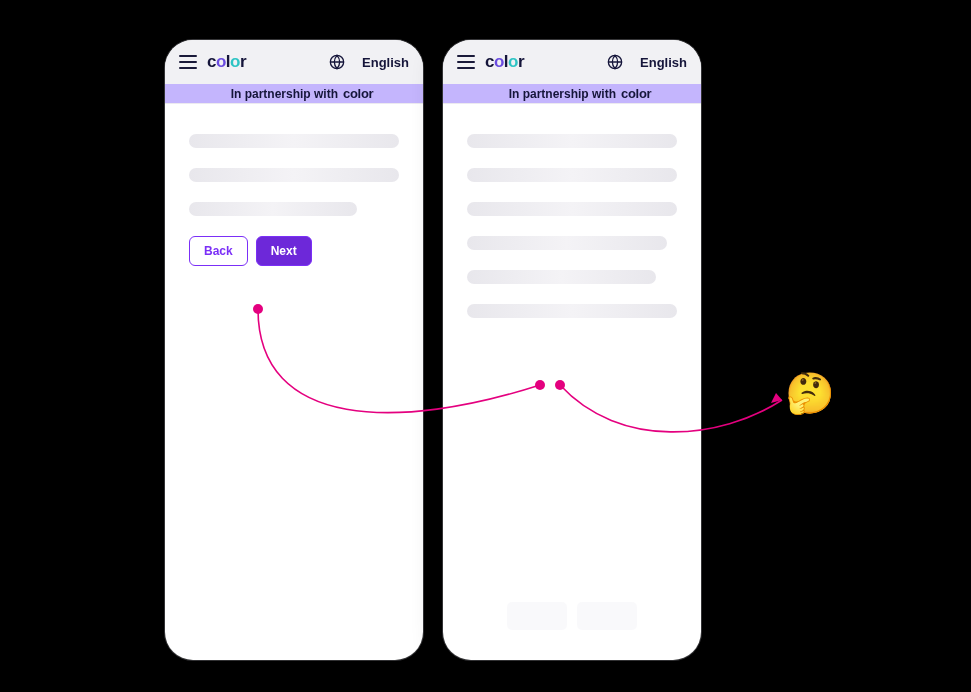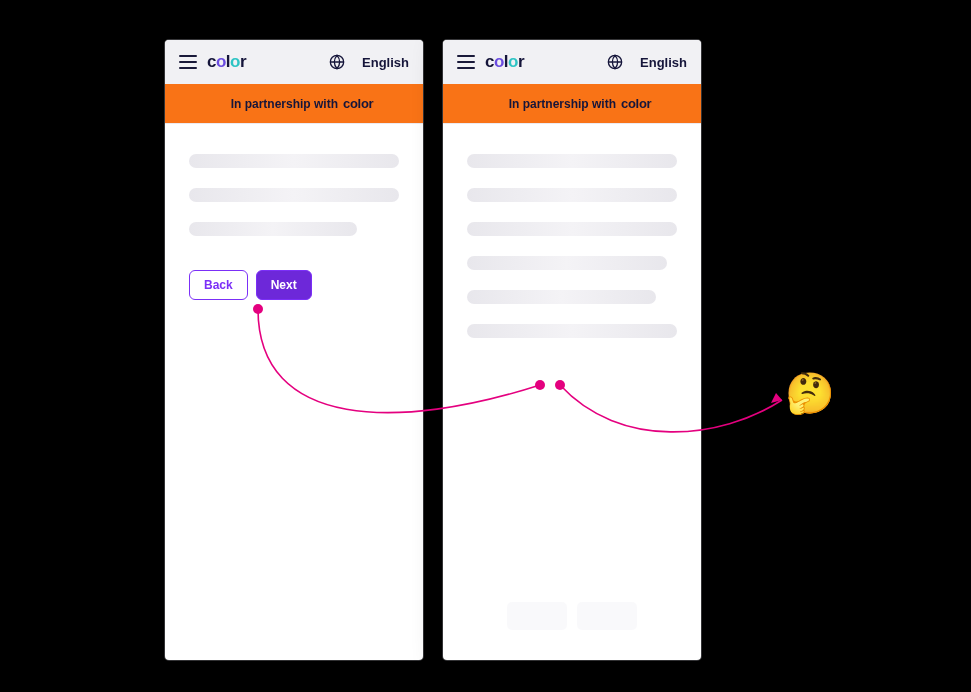--- a/index.html
+++ b/index.html
@@ -13,21 +13,21 @@
     }
     .phones-container {
       display: flex;
       gap: 20px;
       padding: 40px 0 0 165px;
     }
     .phone {
       width: 258px;
       height: 620px;
       background: #fff;
-      border-radius: 4px;
+      border-radius: 28px;
       box-shadow: 0 4px 30px rgba(0,0,0,0.3), 0 0 0 1px rgba(200,200,210,0.3);
       overflow: hidden;
       display: flex;
       flex-direction: column;
     }
     .phone-header {
       background: #f1f1f4;
       height: 44px;
       display: flex;
       align-items: center;
@@ -69,30 +69,30 @@
     .globe-icon {
       width: 16px;
       height: 16px;
     }
     .lang-label {
       font-size: 13px;
       font-weight: 700;
       color: #15153a;
     }
     .partnership-banner {
-      height: 40px;
+      height: 20px;
       display: flex;
       align-items: center;
       justify-content: center;
       gap: 5px;
       font-size: 12px;
       font-weight: 700;
       color: #15153a;
       border-bottom: 1px solid #eceaf0;
-      background: #f97316;
+      background: #c4b5fd;
       padding-left: 16px;
     }
     .partnership-banner .mini-logo {
       font-weight: 800;
       font-size: 13px;
       letter-spacing: -0.3px;
     }
     .phone-body {
       flex: 1;
       padding: 30px 24px 20px 24px;
@@ -106,21 +106,21 @@
       margin-bottom: 20px;
     }
     .sk-full { width: 100%; }
     .sk-80 { width: 80%; }
     .sk-95 { width: 95%; }
     .sk-90 { width: 90%; }
     .sk-long { width: 100%; }
     .btn-row {
       display: flex;
       gap: 8px;
-      margin-top: 14px;
+      margin-top: 0;
     }
     .btn {
       font-size: 12px;
       font-weight: 700;
       padding: 7px 14px;
       border-radius: 6px;
       border: 1.5px solid #7b2ff7;
       cursor: pointer;
     }
     .btn-back {

